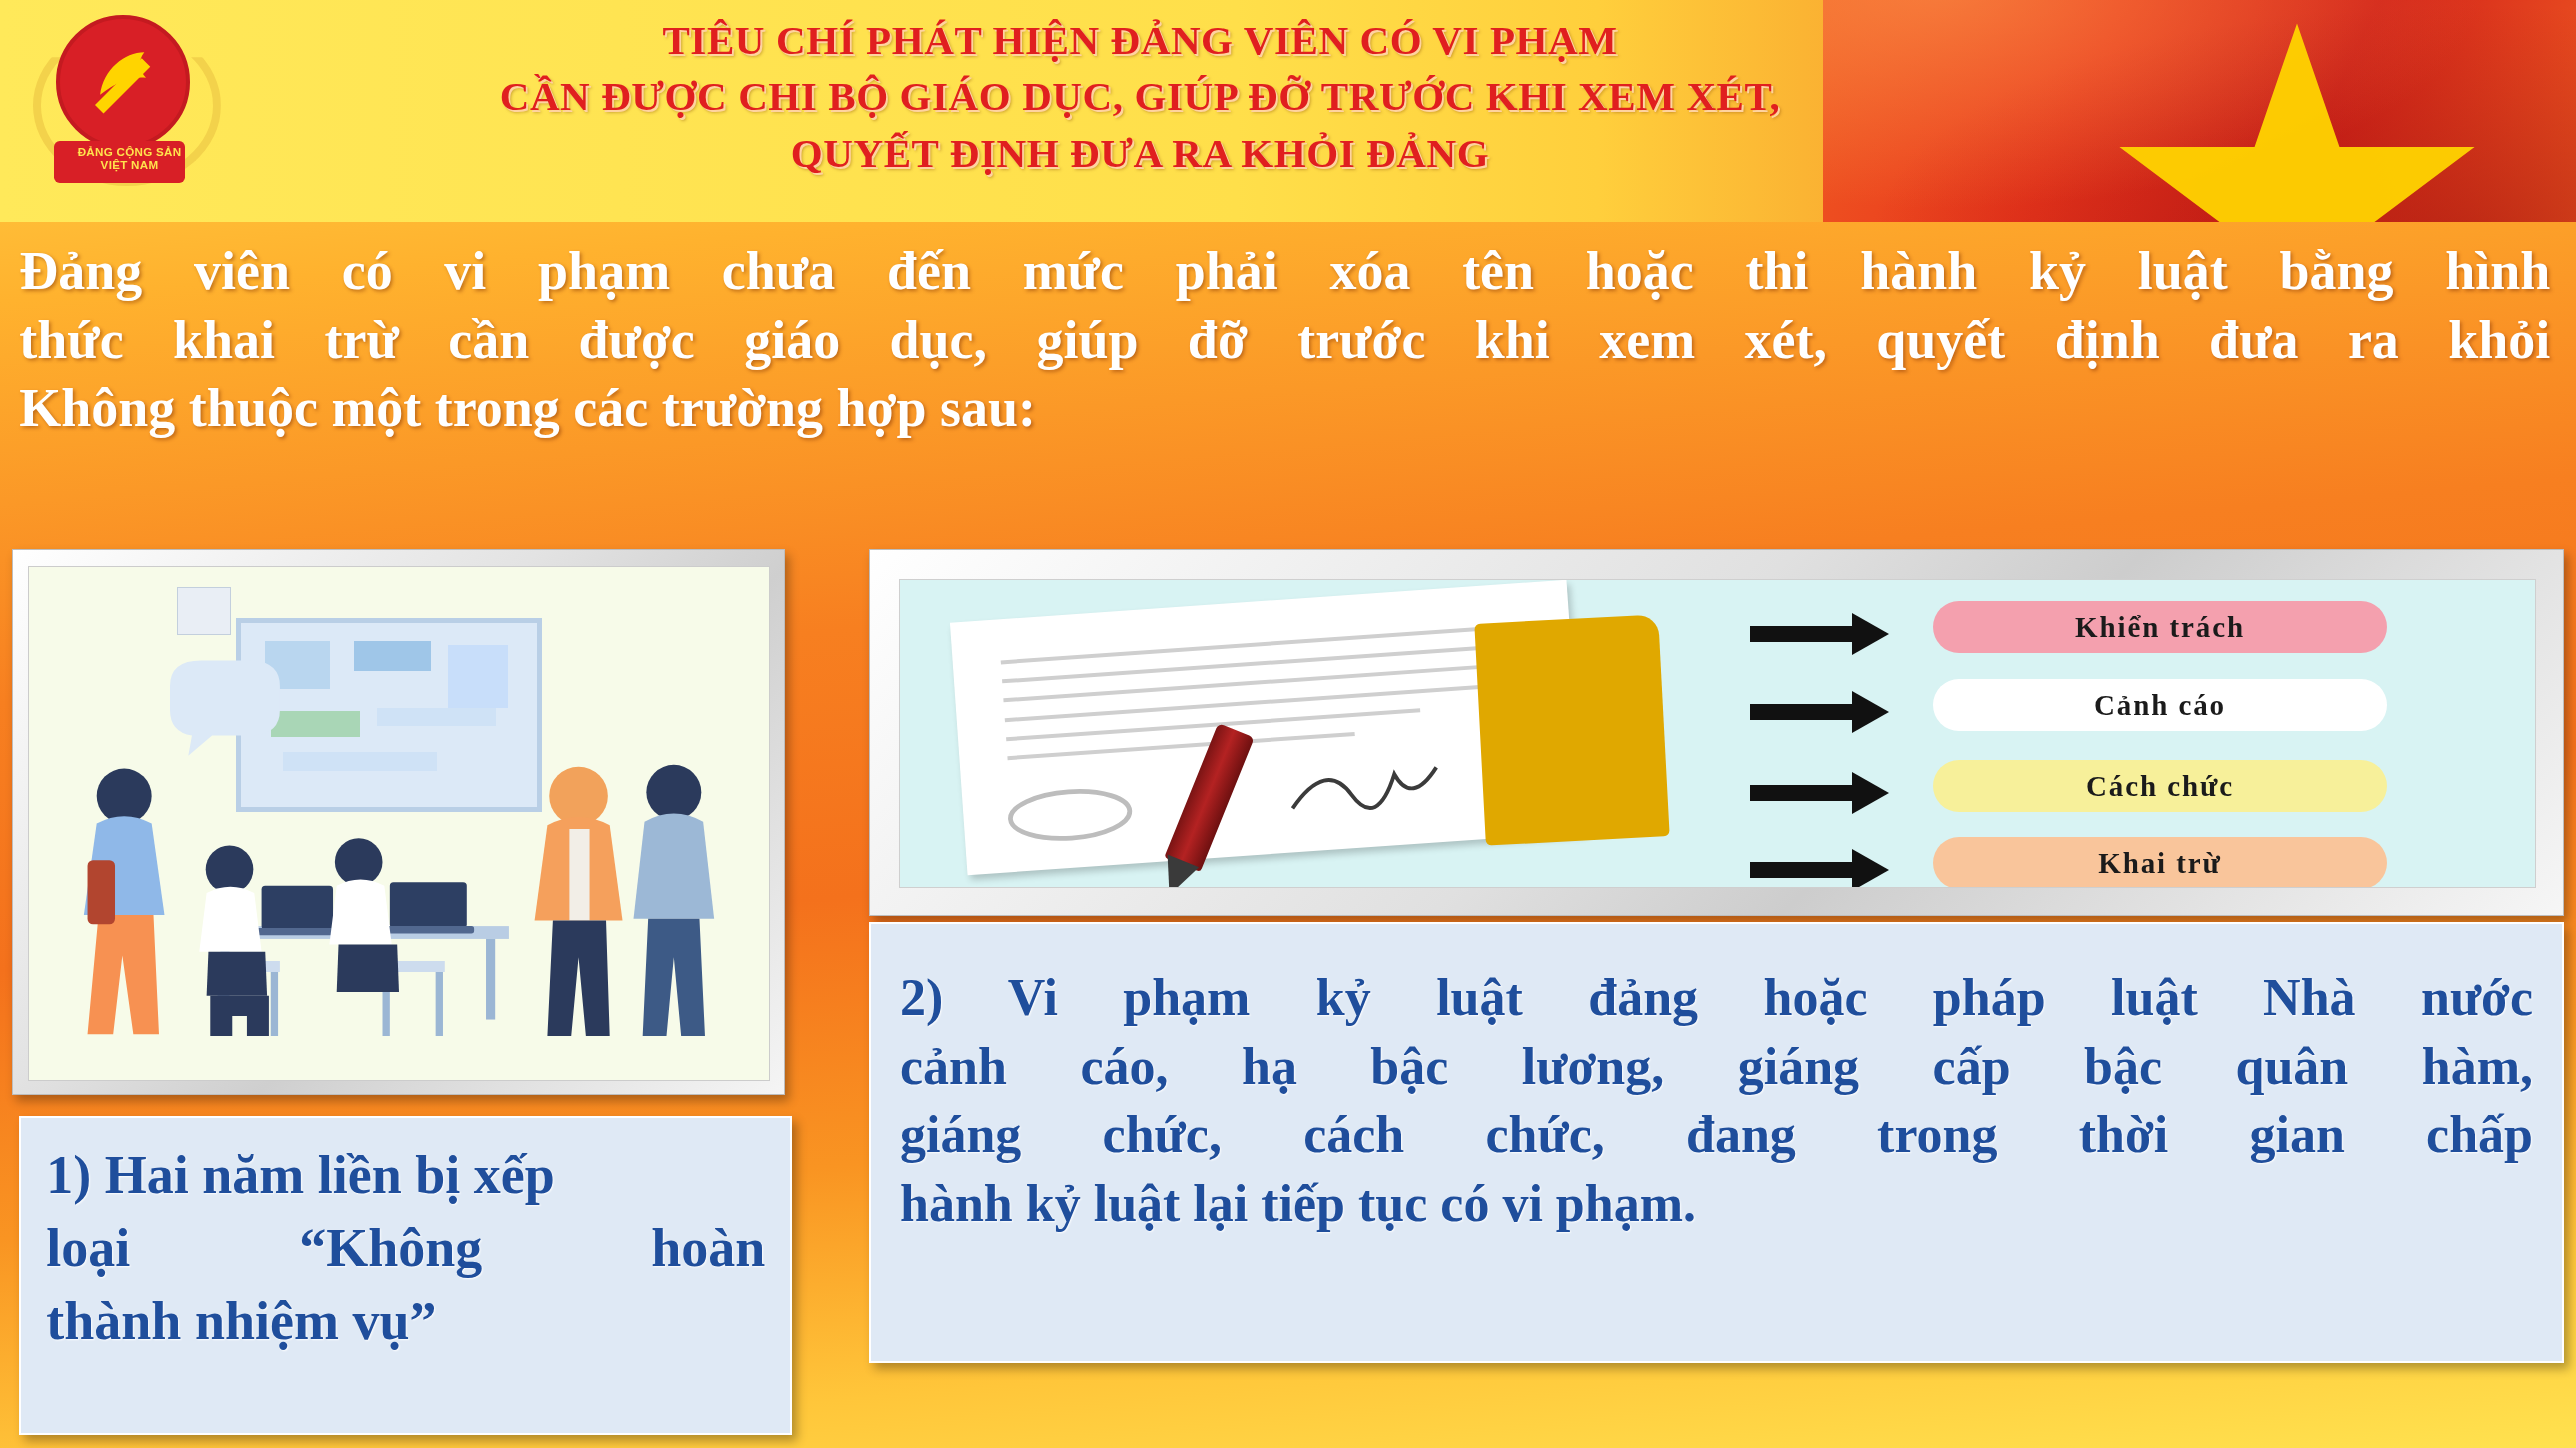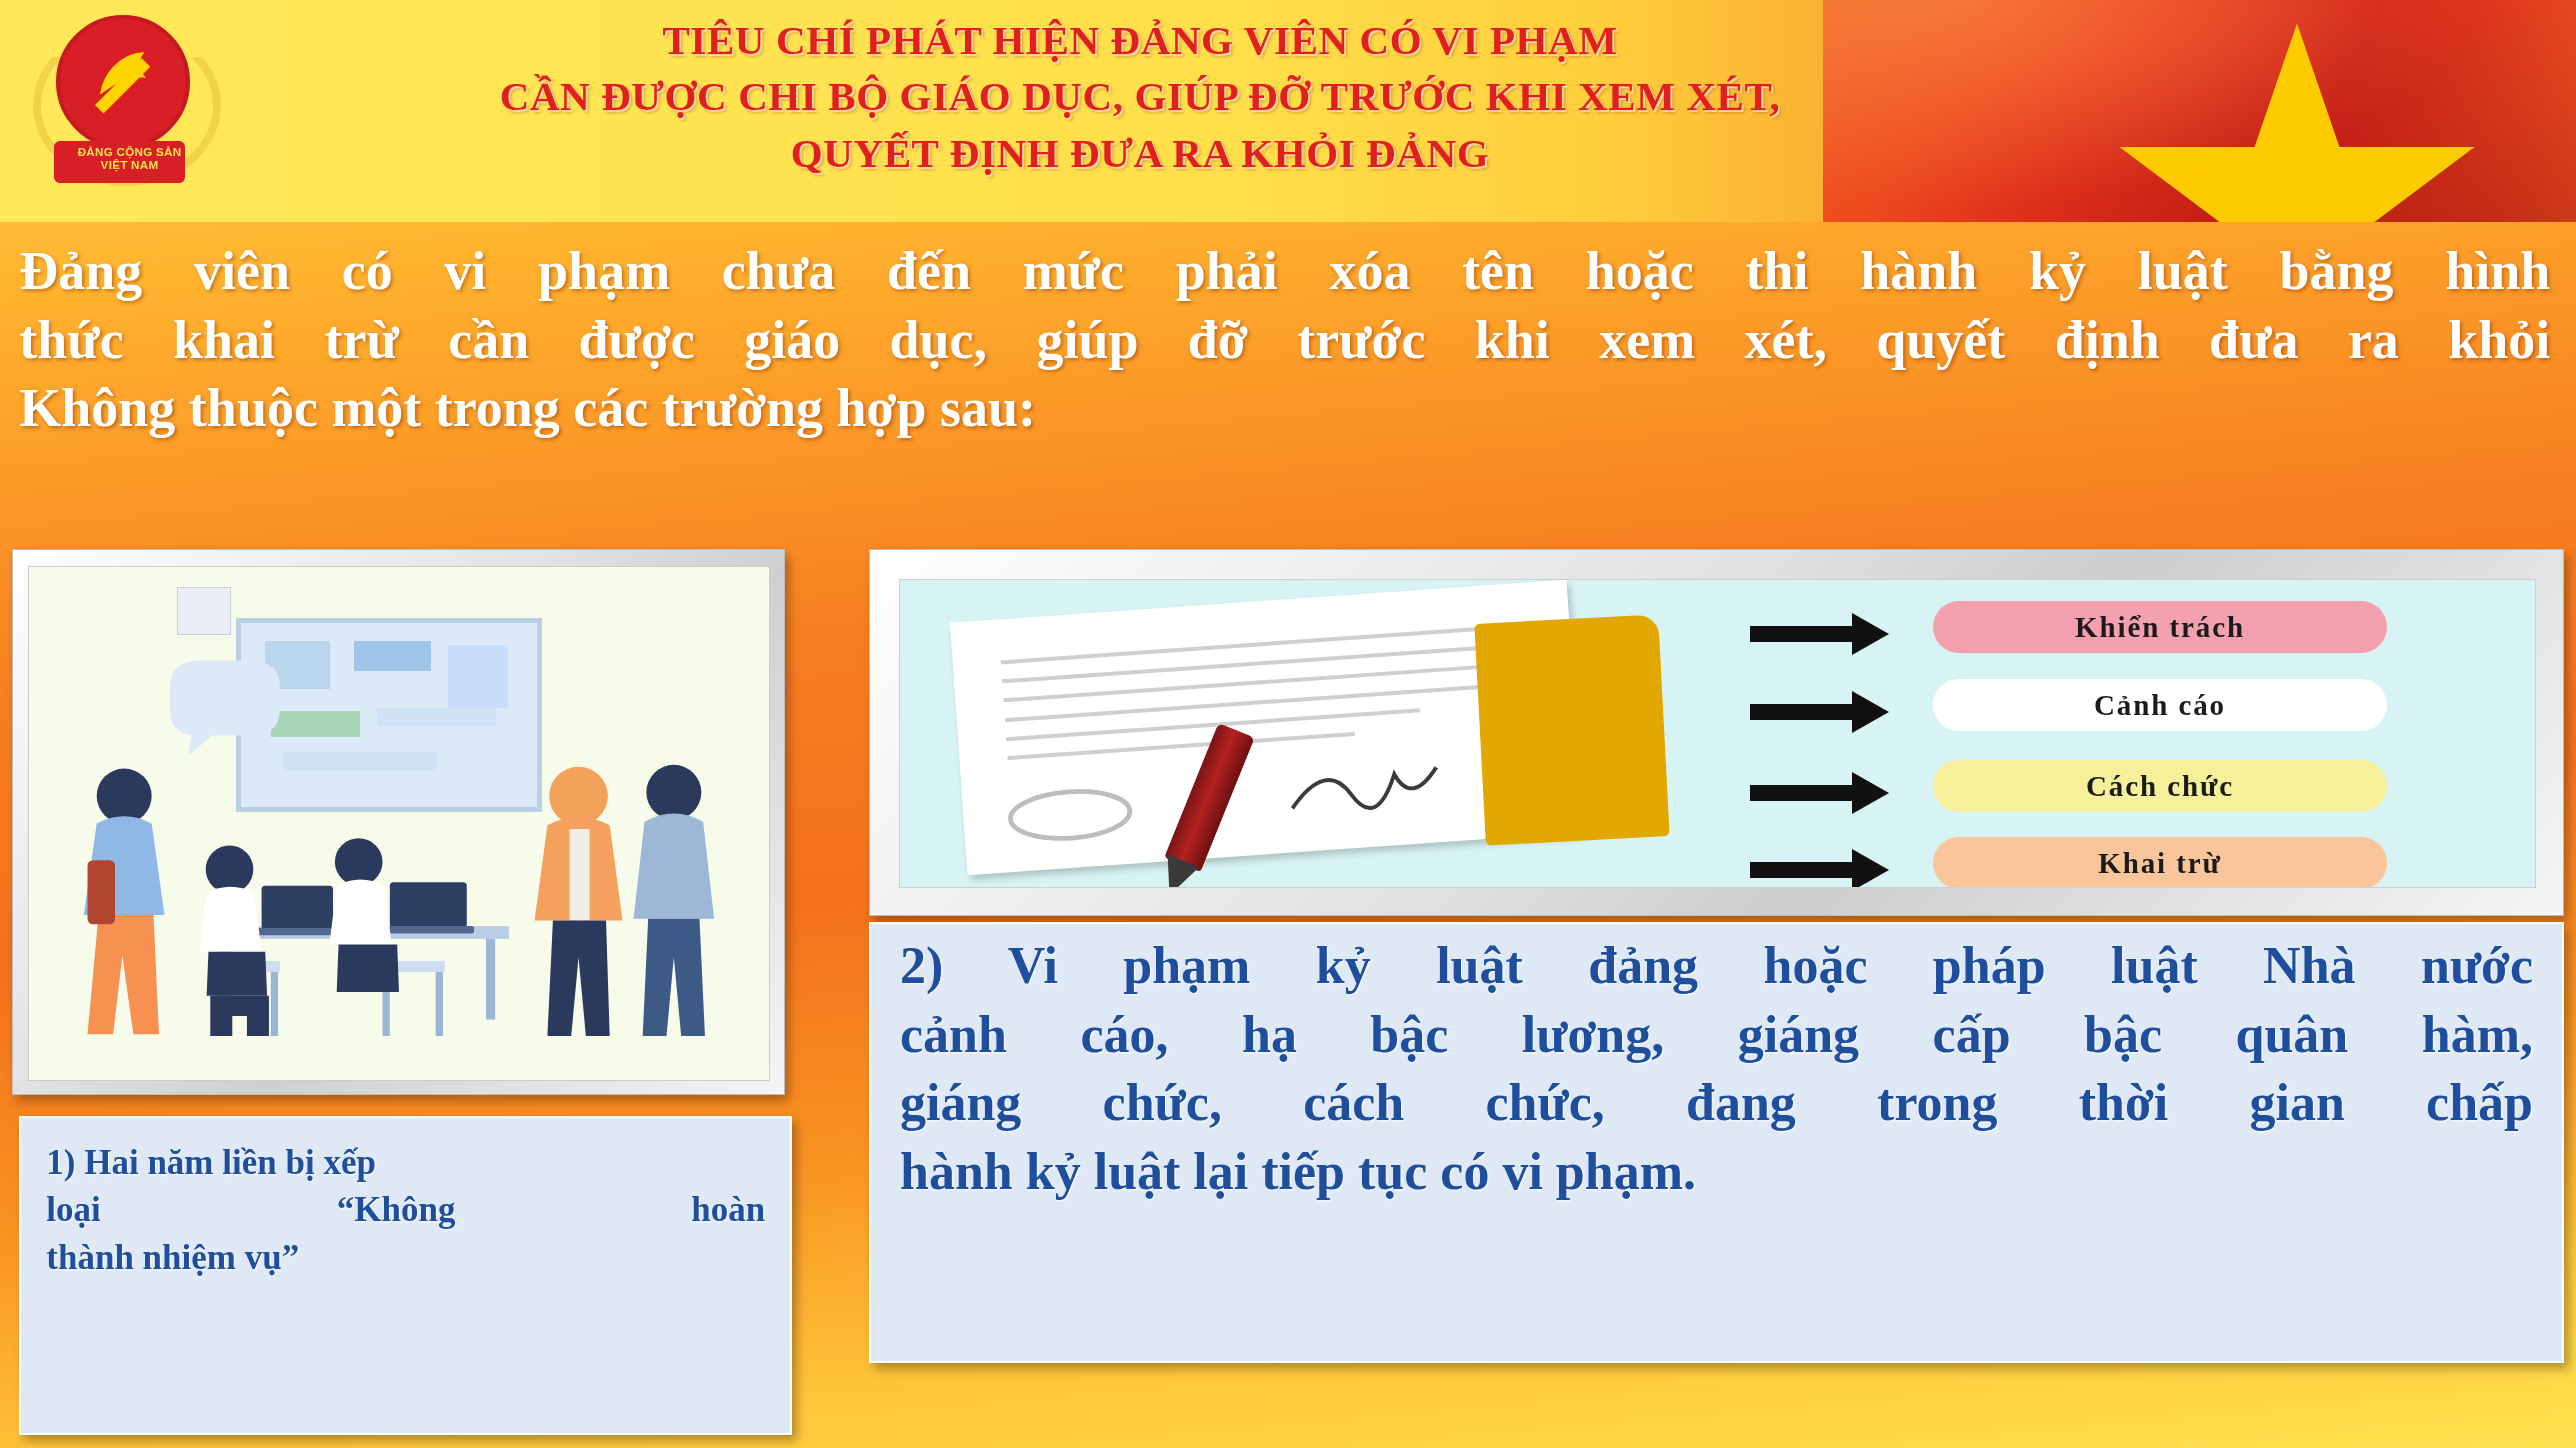--- a/index.html
+++ b/index.html
@@ -135,29 +135,29 @@
     position:absolute;height:52px;border-radius:29px;display:flex;align-items:center;justify-content:center;
     font-family:"Liberation Serif",serif;font-weight:bold;font-size:29px;color:#1b1b1b;
     letter-spacing:1.9px;
   }
 
   
   .cap1{
     position:absolute;left:19.3px;top:1116px;width:773px;height:319px;
     background:#dfe9f5;border:2.9px solid #ffffff;box-shadow:4.8px 5.8px 9.7px rgba(0,0,0,.3);
     box-sizing:border-box;padding:21px 25px;
-    color:#1f4e9c;font-weight:bold;font-size:35px;line-height:1.35;
+    color:#1f4e9c;font-weight:bold;font-size:54px;line-height:1.35;
     text-align:justify;text-align-last:left;
     text-shadow:1px 1px 1.9px rgba(255,255,255,.9);
   }
   .cap1 .just{text-align:justify;text-align-last:justify;}
   .cap2{
     position:absolute;left:869px;top:922px;width:1695px;height:441px;
     background:#dfe9f5;border:2.9px solid #ffffff;box-shadow:4.8px 5.8px 9.7px rgba(0,0,0,.3);
-    box-sizing:border-box;padding:8px 29px;
+    box-sizing:border-box;padding:40px 29px;
     color:#1f4e9c;font-weight:bold;font-size:52px;line-height:1.32;
     text-align:justify;
     text-shadow:1px 1px 1.9px rgba(255,255,255,.9);
   }
   .cap2 .just{text-align:justify;text-align-last:justify;}
   .cap2 .last{text-align:justify;text-align-last:left;}
 </style>
 </head>
 <body>
 

